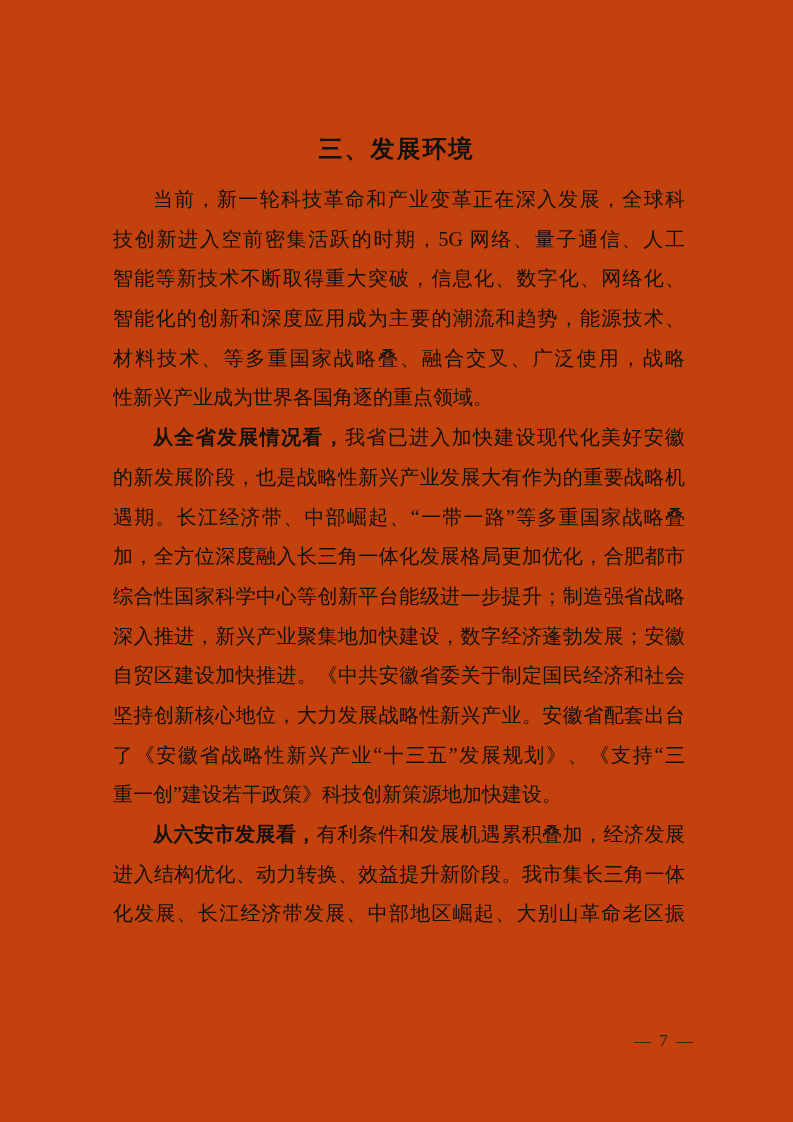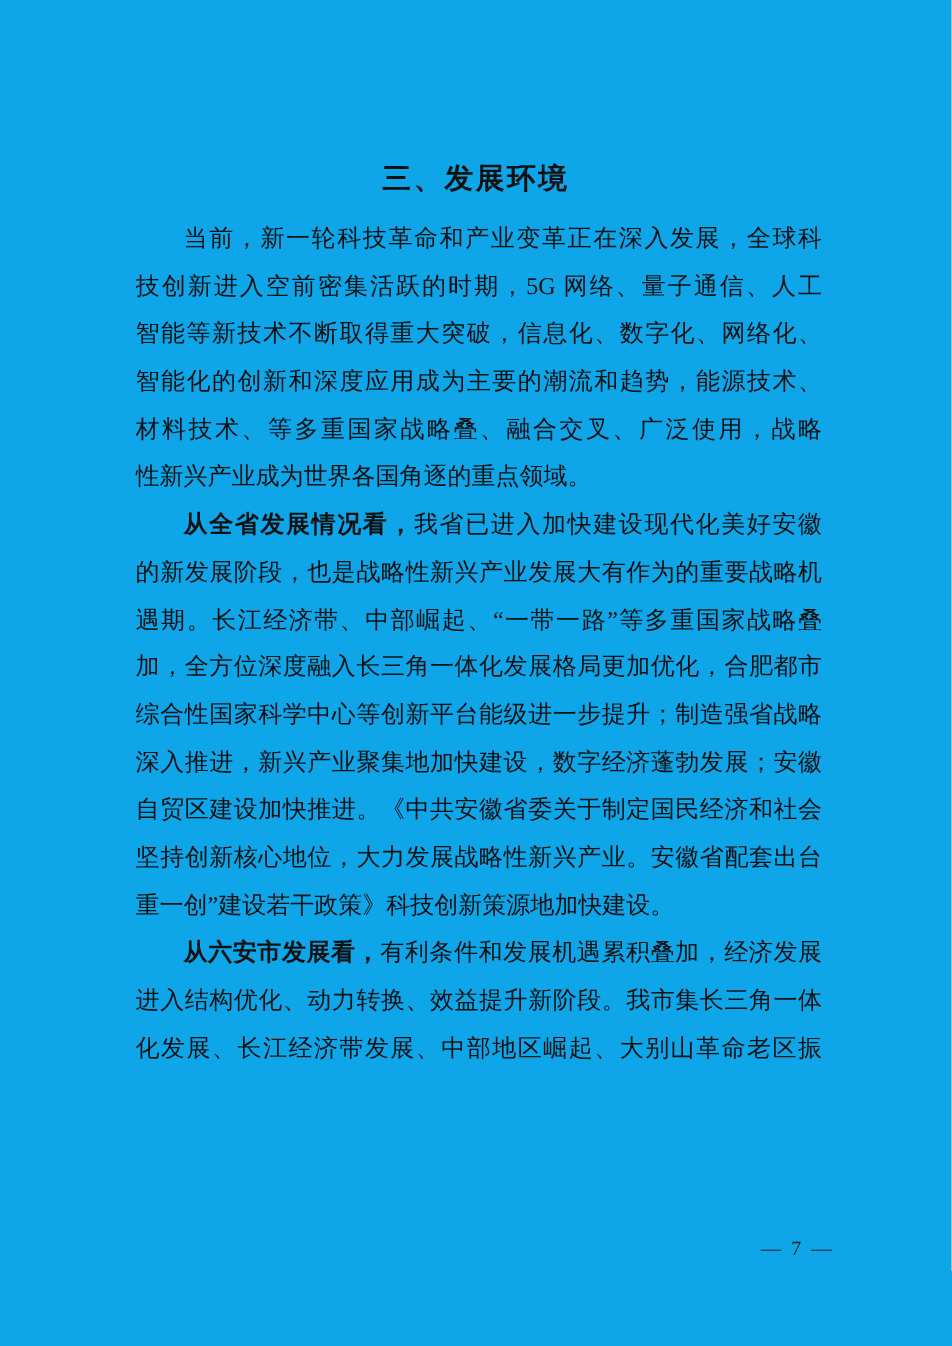--- a/index.html
+++ b/index.html
@@ -5,21 +5,21 @@
   * { margin: 0; padding: 0; box-sizing: border-box; }
   html, body {
     background: #e8e8e8;
     font-family: "Liberation Serif", "DejaVu Serif", serif;
   }
   .page {
     position: relative;
     width: 793px;
     height: 1122px;
     margin: 0 auto;
-    background: #0ea5e9;
+    background: #c2410c;
     color: #1a1a1a;
     overflow: hidden;
   }
   .doc-title {
     position: absolute;
     top: 133px;
     left: 0;
     width: 100%;
     text-align: center;
     font-family: "Liberation Sans", "DejaVu Sans", sans-serif;
@@ -79,20 +79,21 @@
     <div class="line last">性新兴产业成为世界各国角逐的重点领域。</div>
 
     <div class="line indent"><span class="lead">从全省发展情况看，</span><span>我省已进入加快建设现代化美好安徽</span></div>
     <div class="line">的新发展阶段，也是战略性新兴产业发展大有作为的重要战略机</div>
     <div class="line">遇期。长江经济带、中部崛起、“一带一路”等多重国家战略叠</div>
     <div class="line">加，全方位深度融入长三角一体化发展格局更加优化，合肥都市</div>
     <div class="line">综合性国家科学中心等创新平台能级进一步提升；制造强省战略</div>
     <div class="line">深入推进，新兴产业聚集地加快建设，数字经济蓬勃发展；安徽</div>
     <div class="line">自贸区建设加快推进。《中共安徽省委关于制定国民经济和社会</div>
     <div class="line">坚持创新核心地位，大力发展战略性新兴产业。安徽省配套出台</div>
+    <div class="line">了《安徽省战略性新兴产业“十三五”发展规划》、《支持“三</div>
     <div class="line last">重一创”建设若干政策》科技创新策源地加快建设。</div>
 
     <div class="line indent"><span class="lead">从六安市发展看，</span><span>有利条件和发展机遇累积叠加，经济发展</span></div>
     <div class="line">进入结构优化、动力转换、效益提升新阶段。我市集长三角一体</div>
     <div class="line">化发展、长江经济带发展、中部地区崛起、大别山革命老区振兴、</div>
 
   </div>
 
   <div class="page-num">— 7 —</div>
 

